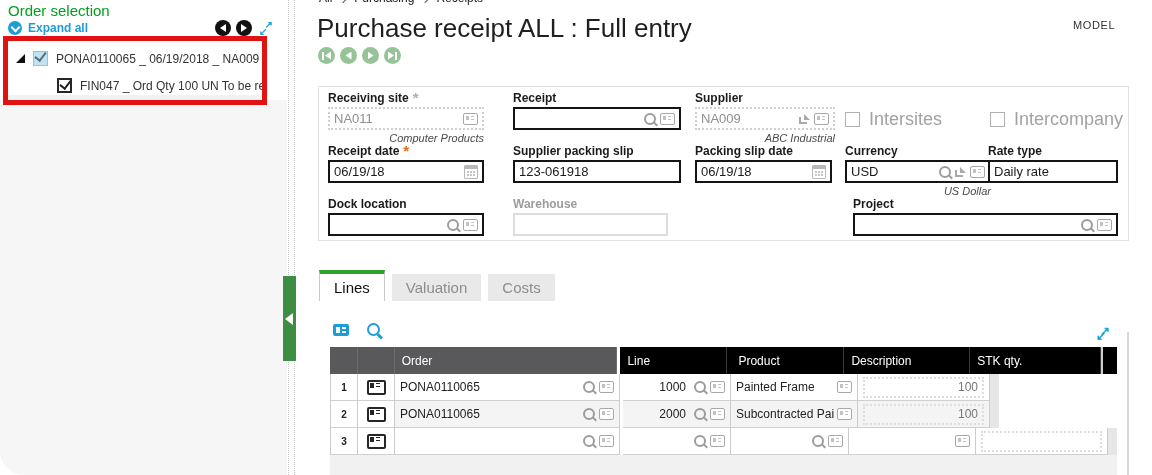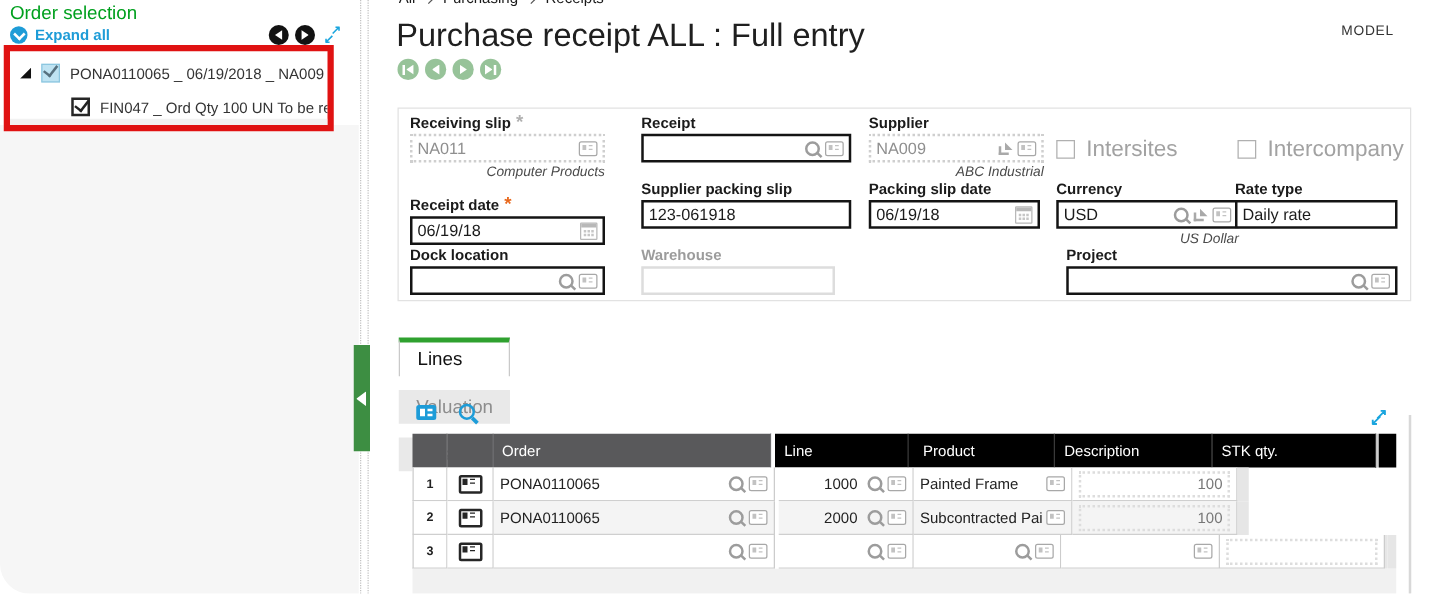--- a/index.html
+++ b/index.html
@@ -85,21 +85,21 @@
   .ic-jump{width:11px;height:10px;position:relative;flex:0 0 auto;}
   .ic-jump::before{content:'';position:absolute;left:0;bottom:0;width:6px;height:5px;
     border:2px solid #a9a9a9;border-top:none;border-right:none;}
   .ic-jump::after{content:'';position:absolute;right:0;top:0;width:0;height:0;
     border-left:6px solid transparent;border-bottom:6px solid #a9a9a9;transform:rotate(90deg);}
   .ic-cal{width:12px;height:12px;border:1px solid #b8b8b8;border-radius:1px;position:relative;flex:0 0 auto;}
   .ic-cal::before{content:'';position:absolute;left:0;right:0;top:0;height:3px;background:#b8b8b8;}
   .ic-cal::after{content:'';position:absolute;left:2px;top:5px;width:2px;height:2px;background:#c6c6c6;
     box-shadow:3px 0 0 #c6c6c6,6px 0 0 #c6c6c6,0 3px 0 #c6c6c6,3px 3px 0 #c6c6c6,6px 3px 0 #c6c6c6;}
   
-  .tabs{position:absolute;left:319px;top:270px;display:flex;gap:7px;flex-direction:column;}
+  .tabs{position:absolute;left:319px;top:270px;display:flex;gap:7px;}
   .tab{display:flex;align-items:center;padding:0 14px;font-size:15px;box-sizing:border-box;}
   .tab.active{height:31px;background:#fff;color:#111;border:1px solid #c9c9c9;border-bottom:none;
               border-top:4px solid #2fa12f;}
   .tab.inactive{height:27px;margin-top:4px;background:#e9e9e9;color:#8d8d8d;}
   .green-handle{position:absolute;left:283px;top:276px;width:13px;height:85px;background:#3d8e42;}
   .green-handle::after{content:'';position:absolute;left:2px;top:37px;width:8px;height:12px;
     background:#fff;clip-path:polygon(100% 0,100% 100%,0 50%);}
   
   .grid-toolbar{position:absolute;left:333px;top:322px;display:flex;gap:18px;align-items:center;height:15px;}
   .ic-card-blue{width:16px;height:12px;background:#1d9cd8;border-radius:2px;position:relative;}
@@ -204,21 +204,21 @@
         <i class="t-r"></i>
         <i class="bbar"></i>
       </span>
   </div>
   <div class="model">MODEL</div>
 
   <div class="form-panel"></div>
 
   <div class="field" style="left:328px;top:91px;width:156px;">
     <div class="flabel">
-        <span>Receiving slip</span>
+        <span>Receiving site</span>
         <span class="star g">*</span>
       </div>
     <div class="inp disabled">
       <input readonly="" value="NA011" style="">
       <span class="ic-grid"></span>
     </div>
     <div class="sub">Computer Products</div>
   </div>
 
   <div class="field" style="left:513px;top:91px;width:168px;">
@@ -246,21 +246,21 @@
 
   <div class="cbfield" style="left:845px;top:109px;">
     <span class="cb"></span>
     <span class="cblabel">Intersites</span>
   </div>
   <div class="cbfield" style="left:990px;top:109px;">
     <span class="cb"></span>
     <span class="cblabel">Intercompany</span>
   </div>
 
-  <div class="field" style="left:328px;top:144px;width:156px;margin-top:13px;">
+  <div class="field" style="left:328px;top:144px;width:156px;">
     <div class="flabel">
         <span>Receipt date</span>
         <span class="star o">*</span>
       </div>
     <div class="inp">
       <input value="06/19/18" style="">
       <span class="ic-cal"></span>
     </div>
   </div>
 

